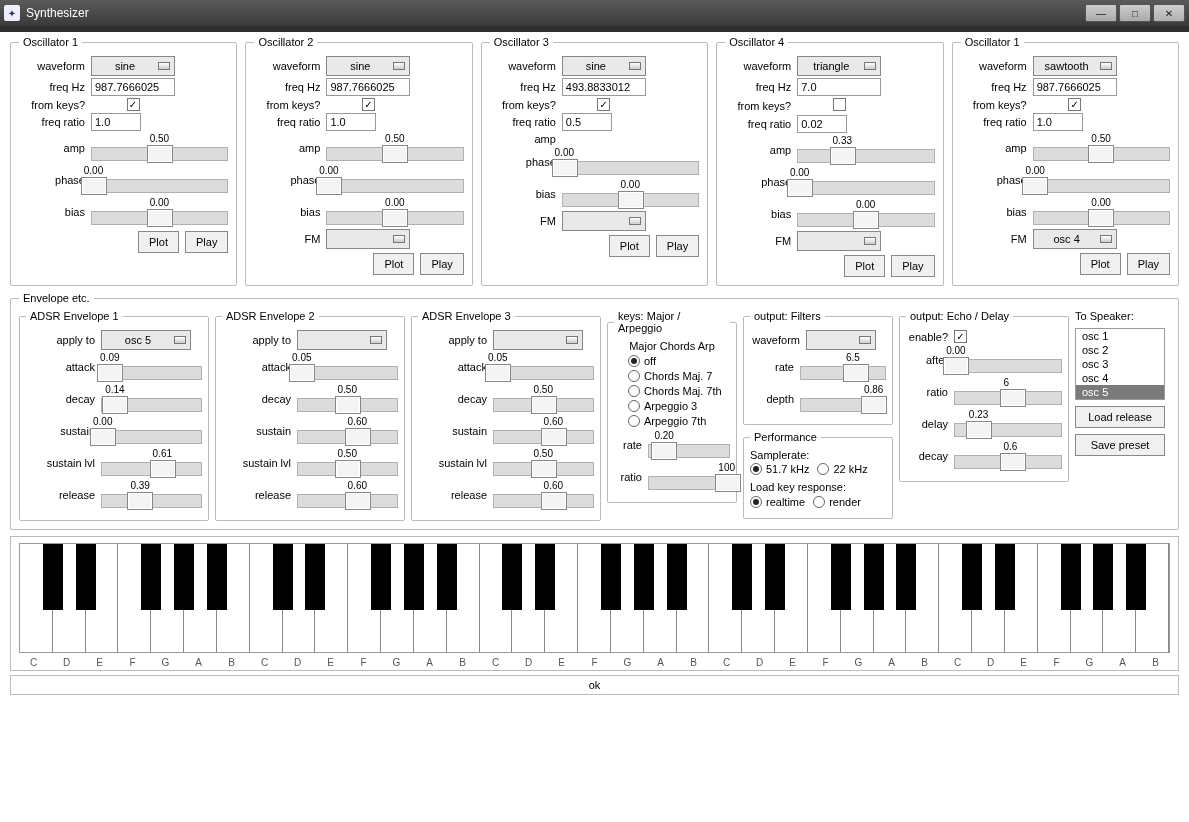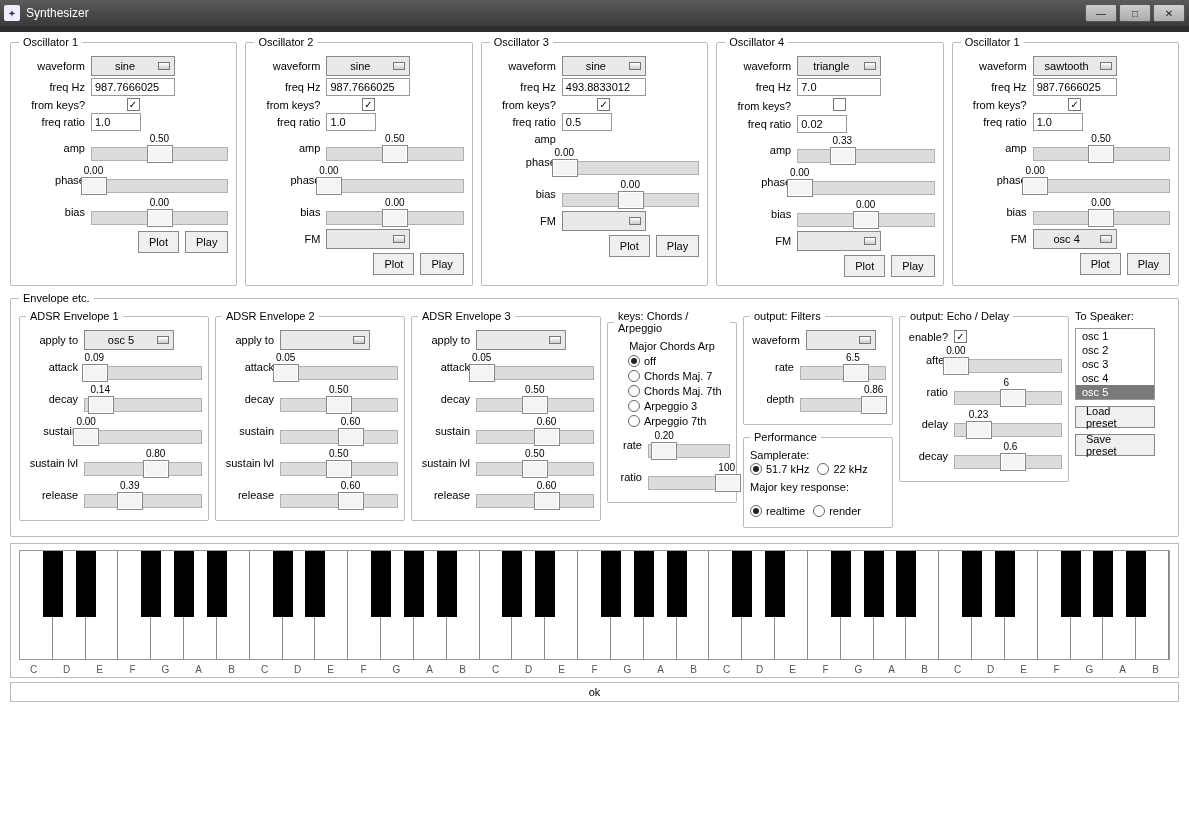--- a/index.html
+++ b/index.html
@@ -160,25 +160,25 @@
   
   .filters-content {
     display:flex;
     gap:6px;
     align-items:flex-start;
   }
   .filters-content fieldset {
     padding:6px 6px 8px 6px;
   }
   .env { width:190px; }
-  .env .lbl { width:58px;}
+  .env .lbl { width:58px;margin-left:17px;}
   .env .slider-block .lbl{width:58px;}
   .keys { width:130px; }
   .echo { width:170px; }
-  .speaker { width:80px; }
+  .speaker { width:90px; }
   .radio {
     width:12px;height:12px;border-radius:50%;
     border:1px solid #666;background:#fff;
     display:inline-flex;align-items:center;justify-content:center;
     margin-right:4px;
   }
   .radio.sel::after{content:"";width:6px;height:6px;border-radius:50%;background:#222;}
   .listbox {
     border:1px solid #999;
     background:#fff;
@@ -562,21 +562,21 @@
       <div class="trough"></div>
       <div class="thumb" style="left:calc(2% - 13px)"></div>
       <div class="val" style="left:calc(2% - 10px)">0.00</div>
     </div>
   </div>
     <div class="slider-block">
     <div class="lbl" style="width:58px">sustain lvl</div>
     <div class="slider">
       <div class="trough"></div>
       <div class="thumb" style="left:calc(61% - 13px)"></div>
-      <div class="val" style="left:calc(61% - 10px)">0.80</div>
+      <div class="val" style="left:calc(61% - 10px)">0.61</div>
     </div>
   </div>
     <div class="slider-block">
     <div class="lbl" style="width:58px">release</div>
     <div class="slider">
       <div class="trough"></div>
       <div class="thumb" style="left:calc(39% - 13px)"></div>
       <div class="val" style="left:calc(39% - 10px)">0.39</div>
     </div>
   </div>
@@ -675,21 +675,21 @@
     <div class="slider-block">
     <div class="lbl" style="width:58px">release</div>
     <div class="slider">
       <div class="trough"></div>
       <div class="thumb" style="left:calc(60% - 13px)"></div>
       <div class="val" style="left:calc(60% - 10px)">0.60</div>
     </div>
   </div>
   </fieldset>
   <fieldset class="keys">
-    <legend>keys: Chords / Arpeggio</legend>
+    <legend>keys: Major / Arpeggio</legend>
     <div style="text-align:center;margin-bottom:2px">Major Chords Arp</div>
 
   <div class="row" style="margin:3px 0 3px 14px">
     <span class="radio sel"></span>
     <span>off</span>
   </div>
   <div class="row" style="margin:3px 0 3px 14px">
     <span class="radio "></span>
     <span>Chords Maj. 7</span>
   </div>
@@ -755,22 +755,22 @@
       <div class="row" style="margin:2px 0 6px 0">
         <span style="display:flex;align-items:center;margin-right:8px">
                 <span class="radio sel"></span>
                 <span>51.7 kHz</span>
               </span>
               <span style="display:flex;align-items:center;margin-right:8px">
                 <span class="radio "></span>
                 <span>22 kHz</span>
               </span>
       </div>
-      <div>Major key response:</div>
-      <div class="row" style="margin-top:12px">
+      <div>Load key response:</div>
+      <div class="row" style="margin-top:3px">
         <span style="display:flex;align-items:center;margin-right:8px">
                 <span class="radio sel"></span>
                 <span>realtime</span>
               </span>
               <span style="display:flex;align-items:center;margin-right:8px">
                 <span class="radio "></span>
                 <span>render</span>
               </span>
       </div>
     </fieldset>
@@ -816,21 +816,21 @@
   </fieldset>
   <div class="col-stack speaker">
     <div>To Speaker:</div>
     <div class="listbox">
       <div class="">osc 1</div>
             <div class="">osc 2</div>
             <div class="">osc 3</div>
             <div class="">osc 4</div>
             <div class="sel">osc 5</div>
     </div>
-    <div class="btn" style="justify-content:center">Load preset</div>
+    <div class="btn" style="justify-content:center">Load release</div>
     <div class="btn" style="justify-content:center">Save preset</div>
   </div>
       </div>
   </fieldset>
 
   <div class="kbwrap">
     <div class="keyboard" id="keyboard">
         <div class="wkey" style="left:0%;width:2.857142857142857%"></div>
         <div class="wkey" style="left:2.857142857142857%;width:2.857142857142857%"></div>
         <div class="wkey" style="left:5.714285714285714%;width:2.857142857142857%"></div>

